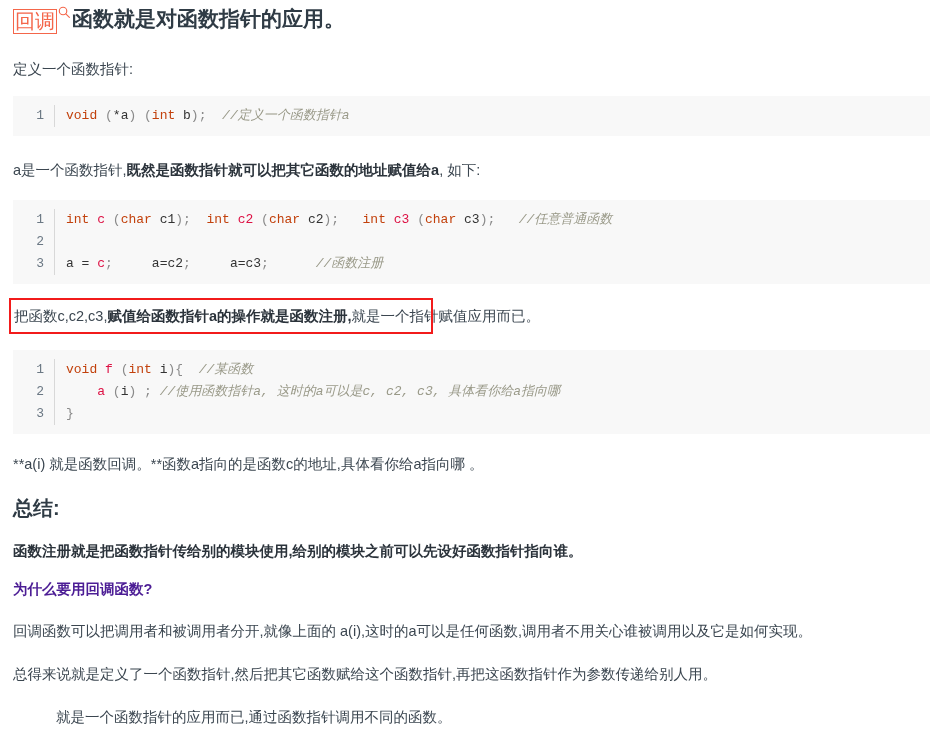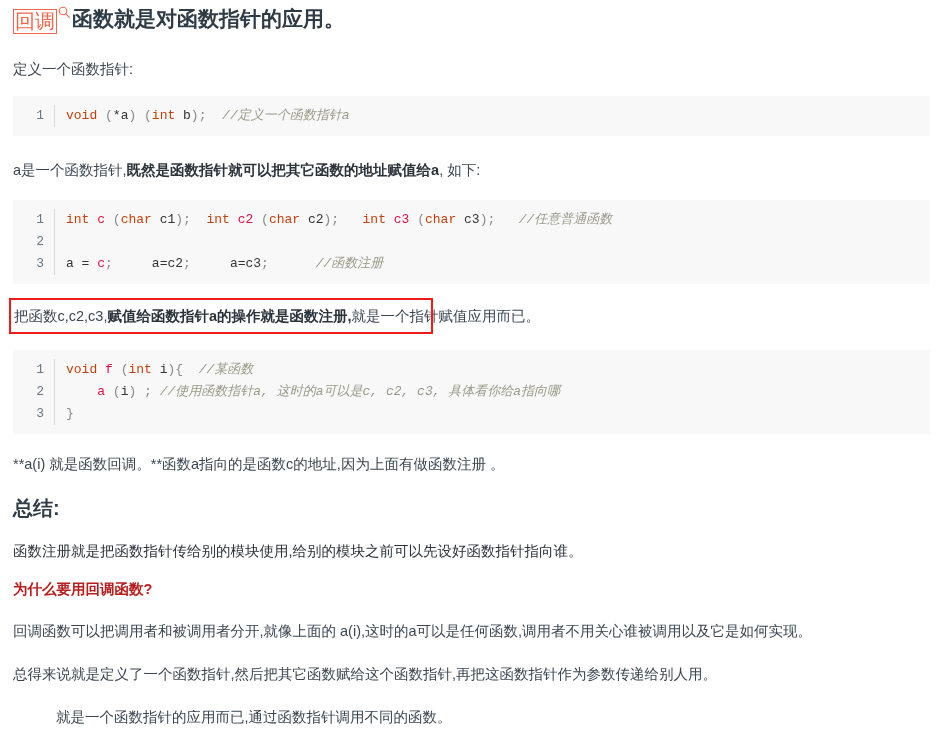--- a/index.html
+++ b/index.html
@@ -70,21 +70,21 @@
     position: absolute;
     font-size: 20px;
     font-weight: bold;
     color: #2f3b45;
     white-space: nowrap;
   }
   .subheading {
     position: absolute;
     font-size: 14.5px;
     font-weight: bold;
-    color: #b91c1c;
+    color: #4c1d95;
     white-space: nowrap;
   }
 
   
   .codeblock {
     position: absolute;
     left: 13px;
     width: 917px;
     background: #f8f8f8;
     box-sizing: border-box;
@@ -159,25 +159,25 @@
   <div class="para" style="left:14px; top:305px;"><span>把函数c,c2,c3,</span><b>赋值给函数指针a的操作就是函数注册,</b><span>就是一个指针赋值应用而已。</span></div>
 
   <div class="redbox" style="left:9px; top:298px; width:424px; height:36px;"></div>
 
   <div class="codeblock" id="cb3" style="top:350px;">
       <div class="code-line"><span class="ln">1</span><span class="code-content"><span class="t-kw">void</span><span class="t-var"> </span><span class="t-fn">f</span><span class="t-punc"> (</span><span class="t-kw">int</span><span class="t-var"> i</span><span class="t-punc">){  </span><span class="t-cmt">//某函数</span></span></div>
       <div class="code-line"><span class="ln">2</span><span class="code-content"><span class="t-var">    </span><span class="t-fn">a</span><span class="t-punc"> (</span><span class="t-var">i</span><span class="t-punc">) ; </span><span class="t-cmt">//使用函数指针a, 这时的a可以是c, c2, c3, 具体看你给a指向哪</span></span></div>
       <div class="code-line"><span class="ln">3</span><span class="code-content"><span class="t-punc">}</span></span></div>
     </div>
 
-  <div class="para" style="left:13px; top:453px;">**a(i) 就是函数回调。**函数a指向的是函数c的地址,因为上面有做函数注册 。</div>
+  <div class="para" style="left:13px; top:453px;">**a(i) 就是函数回调。**函数a指向的是函数c的地址,具体看你给a指向哪 。</div>
 
   <div class="heading" style="left:13px; top:495px;">总结:</div>
 
-  <div class="para" style="left:13px; top:540px; font-weight:normal; color:#2b333b;">函数注册就是把函数指针传给别的模块使用,给别的模块之前可以先设好函数指针指向谁。</div>
+  <div class="para" style="left:13px; top:540px; font-weight:bold; color:#2b333b;">函数注册就是把函数指针传给别的模块使用,给别的模块之前可以先设好函数指针指向谁。</div>
 
   <div class="subheading" style="left:13px; top:580px;">为什么要用回调函数?</div>
 
   <div class="para" style="left:13px; top:663px;">总得来说就是定义了一个函数指针,然后把其它函数赋给这个函数指针,再把这函数指针作为参数传递给别人用。</div>
 
   <div class="para" style="left:13px; top:620px;">回调函数可以把调用者和被调用者分开,就像上面的 a(i),这时的a可以是任何函数,调用者不用关心谁被调用以及它是如何实现。</div>
 
   <div class="para" style="left:13px; top:706px;margin-left:43px;">就是一个函数指针的应用而已,通过函数指针调用不同的函数。</div>
 
 </div>

